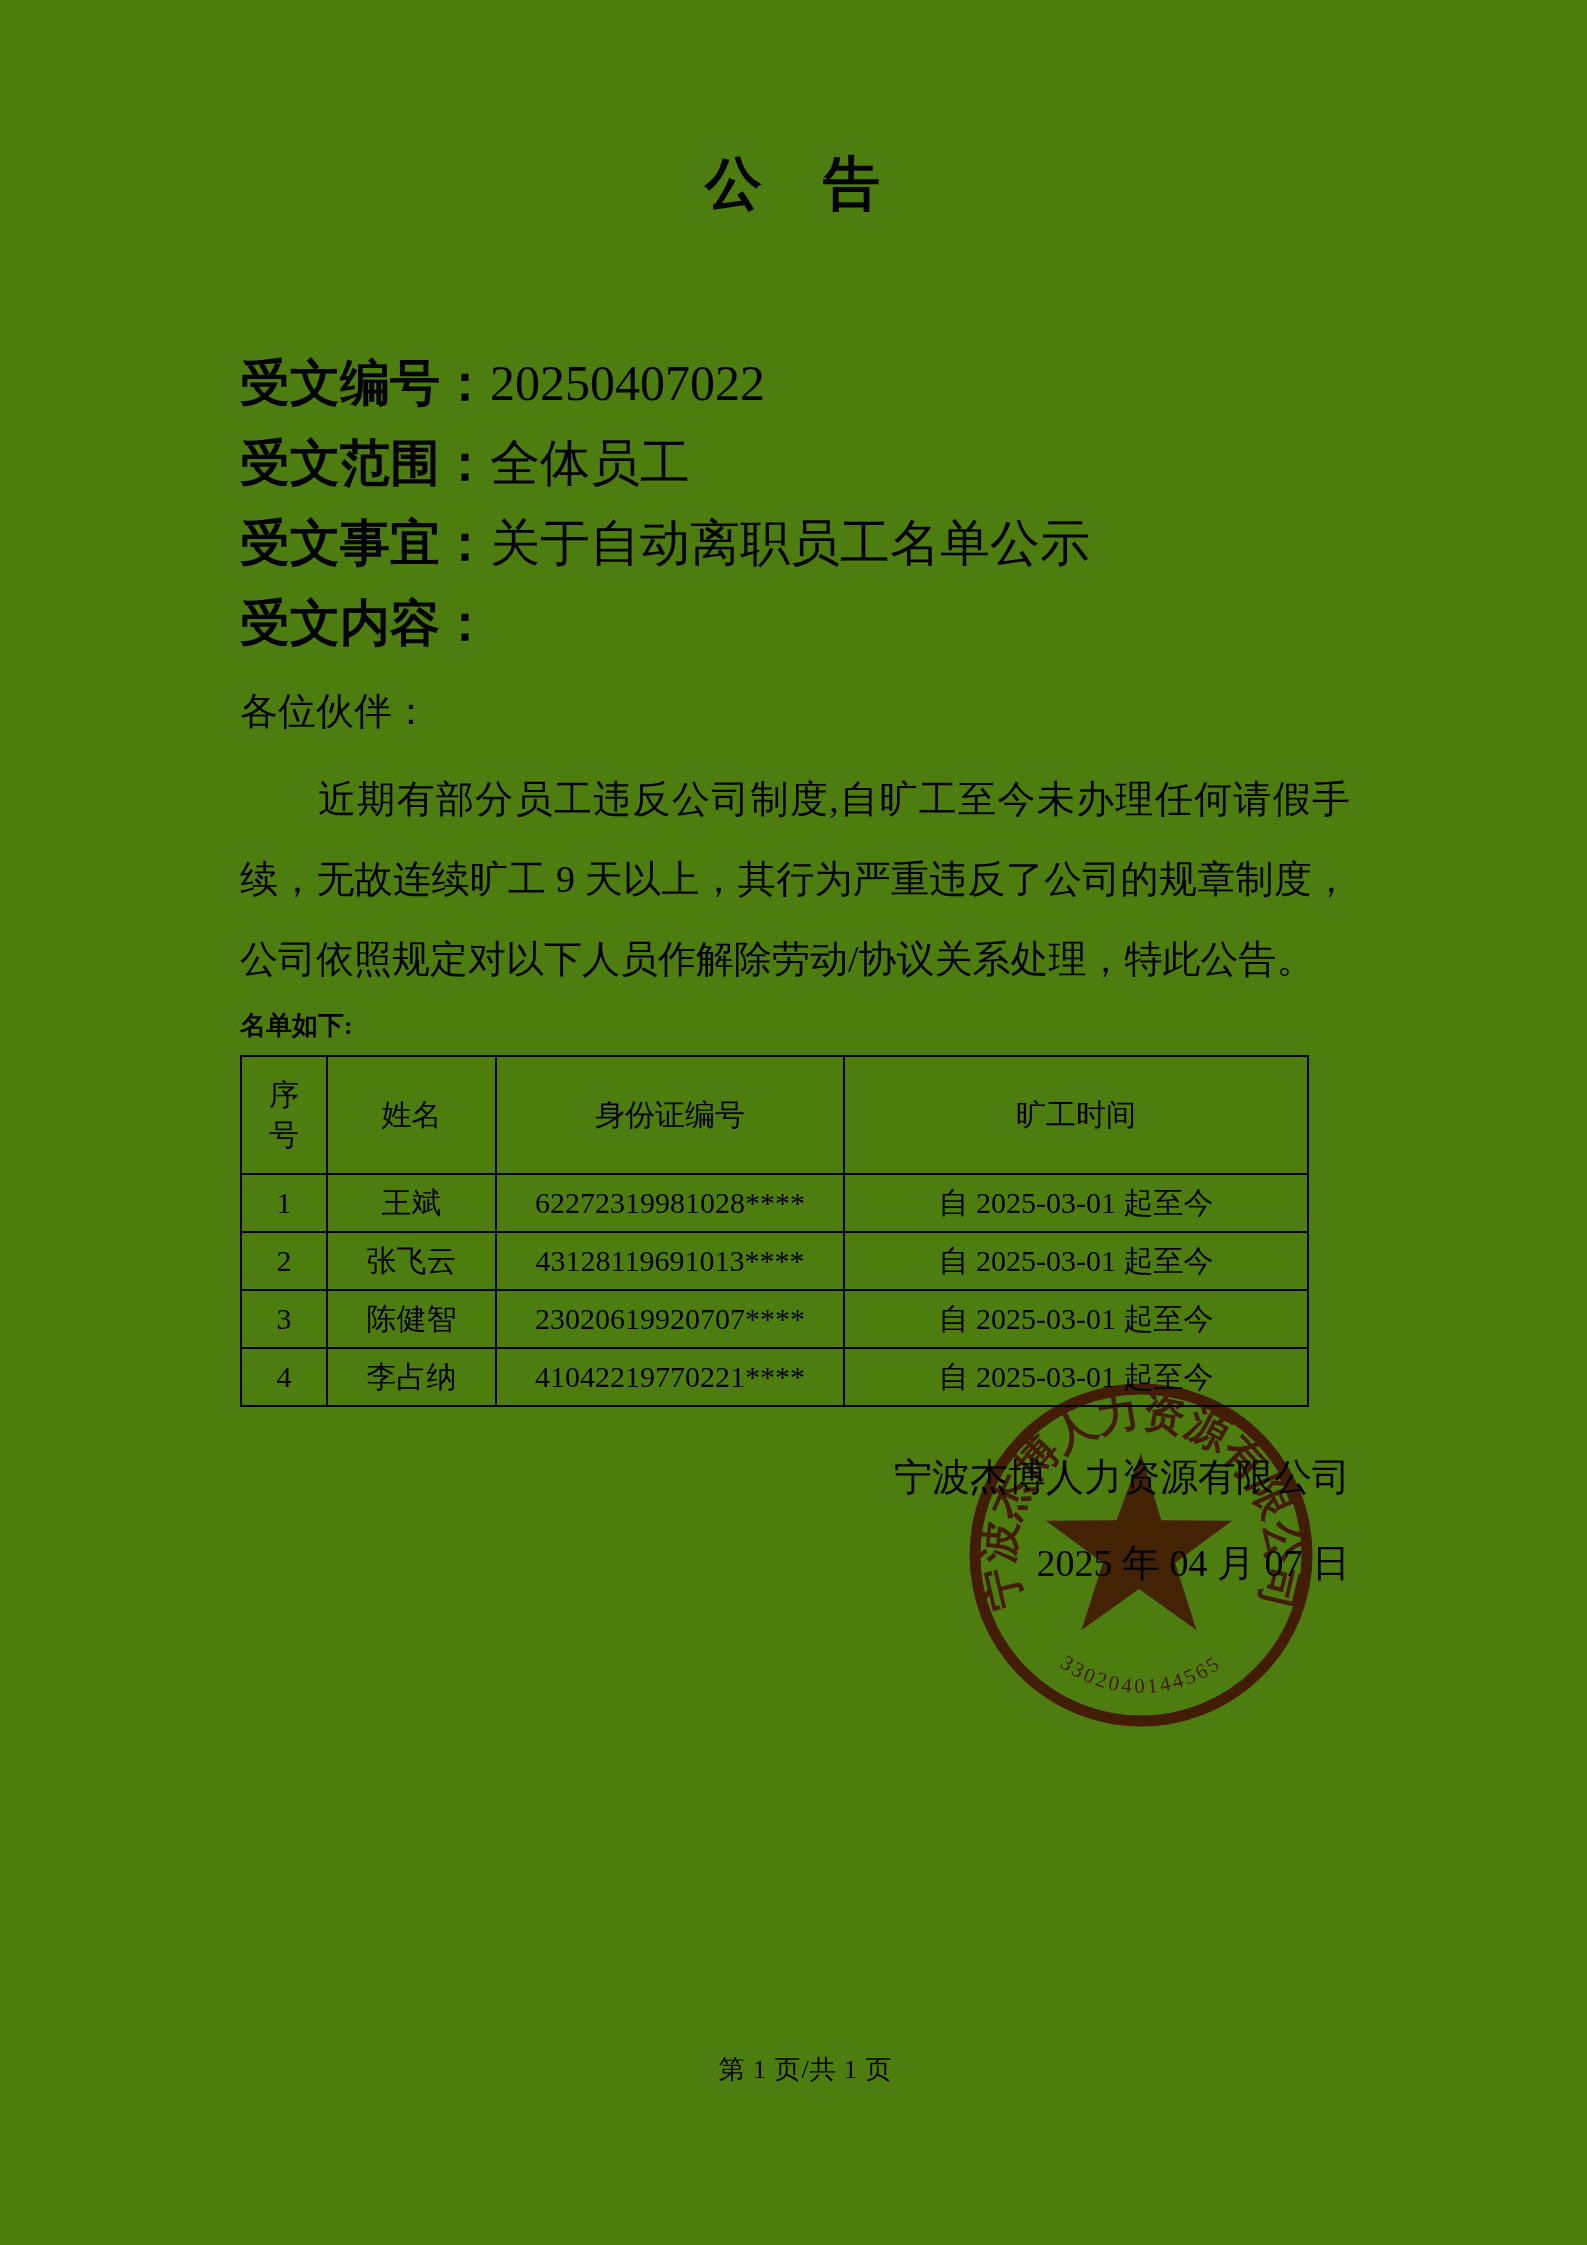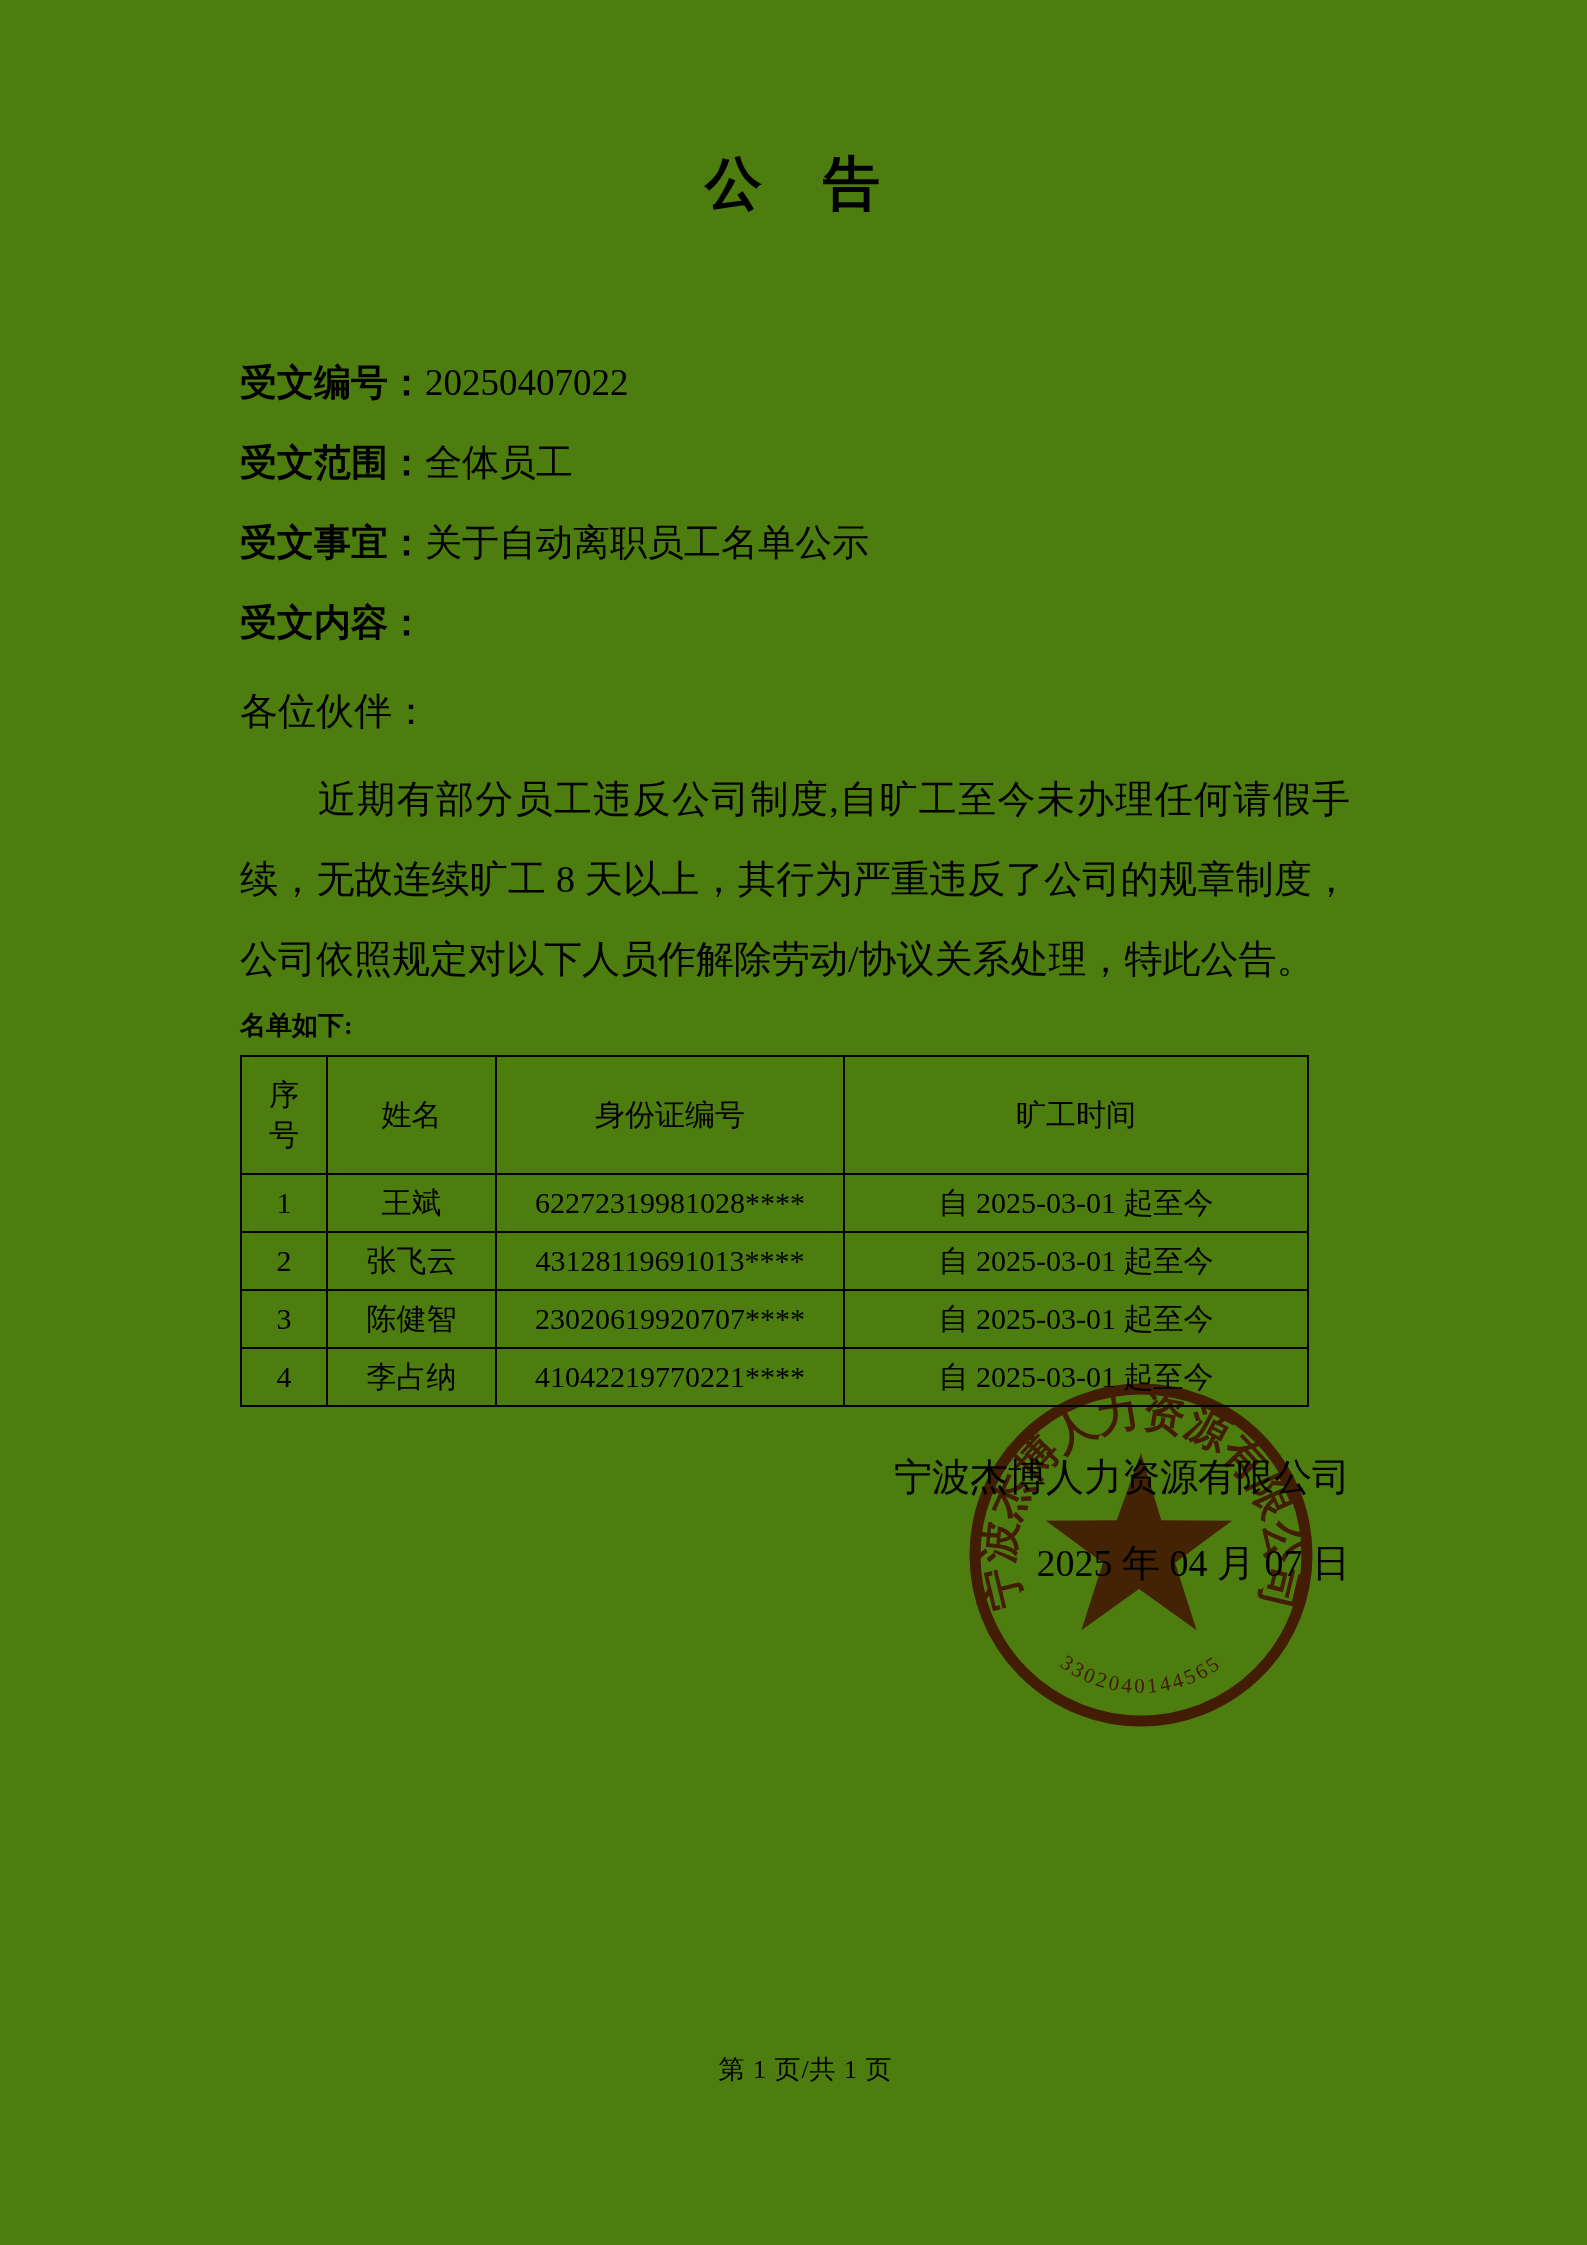--- a/index.html
+++ b/index.html
@@ -17,21 +17,21 @@
     font-size:57px;
     font-weight:bold;
     letter-spacing:2px;
   }
   .content{
     margin-left:240px;
     margin-right:237px; 
   }
   .meta-block{margin-top:138px;}
   .meta-line{
-    font-size:37px;
+    font-size:50px;
     line-height:44px;
     margin-bottom:36px;
     white-space:nowrap;
   }
   .meta-label{font-weight:bold;}
   .salutation{
     font-size:38px;
     line-height:44px;
     margin-top:44px;
   }
@@ -116,21 +116,21 @@
       <div class="meta-line">
         <span class="meta-label">受文事宜：</span><span>关于自动离职员工名单公示</span>
       </div>
       <div class="meta-line">
         <span class="meta-label">受文内容：</span>
       </div>
     </div>
 
     <div class="salutation">各位伙伴：</div>
 
-    <div class="paragraph">近期有部分员工违反公司制度,自旷工至今未办理任何请假手续，无故连续旷工 8 天以上，其行为严重违反了公司的规章制度，公司依照规定对以下人员作解除劳动/协议关系处理，特此公告。</div>
+    <div class="paragraph">近期有部分员工违反公司制度,自旷工至今未办理任何请假手续，无故连续旷工 9 天以上，其行为严重违反了公司的规章制度，公司依照规定对以下人员作解除劳动/协议关系处理，特此公告。</div>
 
     <div class="list-label">名单如下:</div>
 
     <table class="roster">
       <colgroup>
         <col style="width:86px">
           <col style="width:169px">
           <col style="width:348px">
           <col style="width:464px">
       </colgroup>

